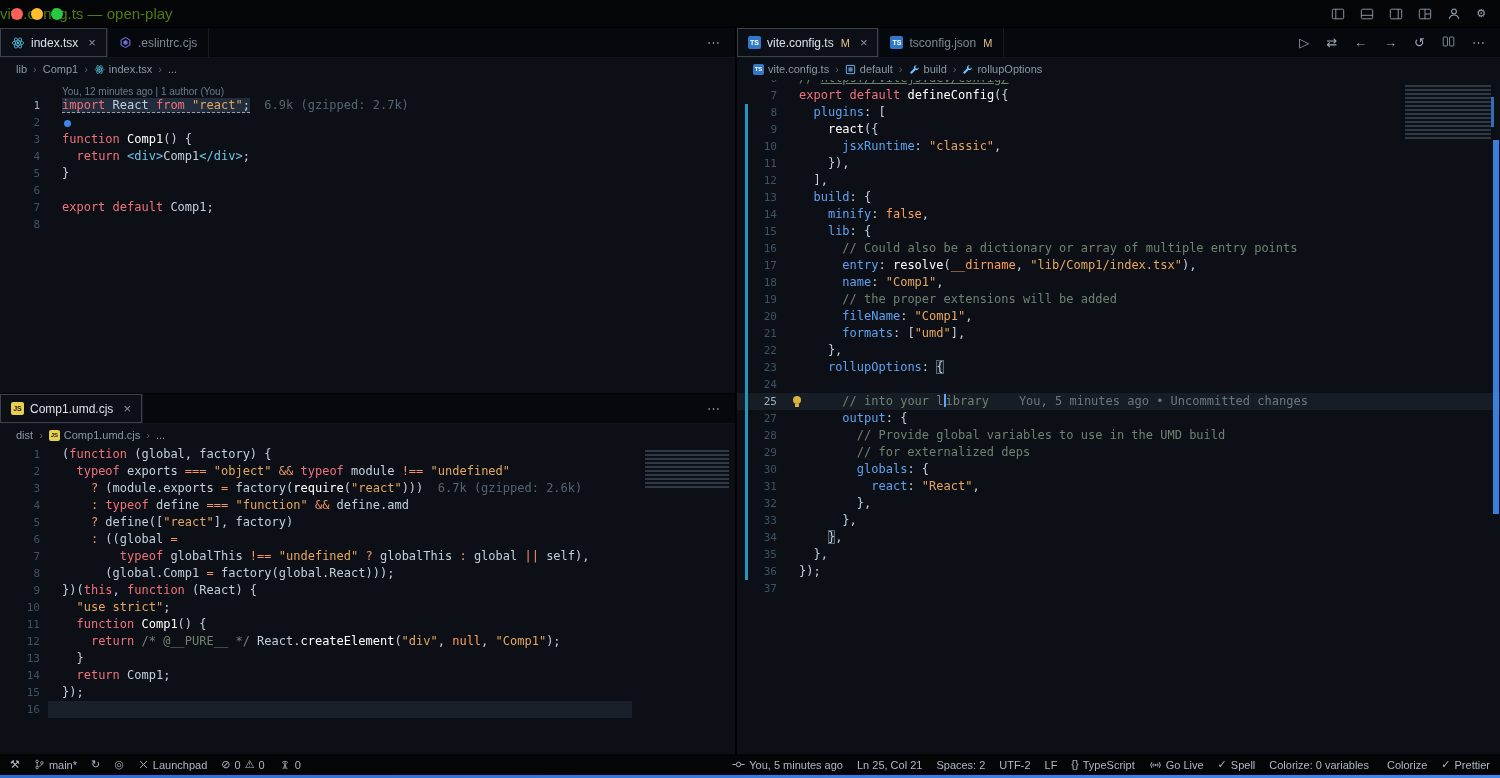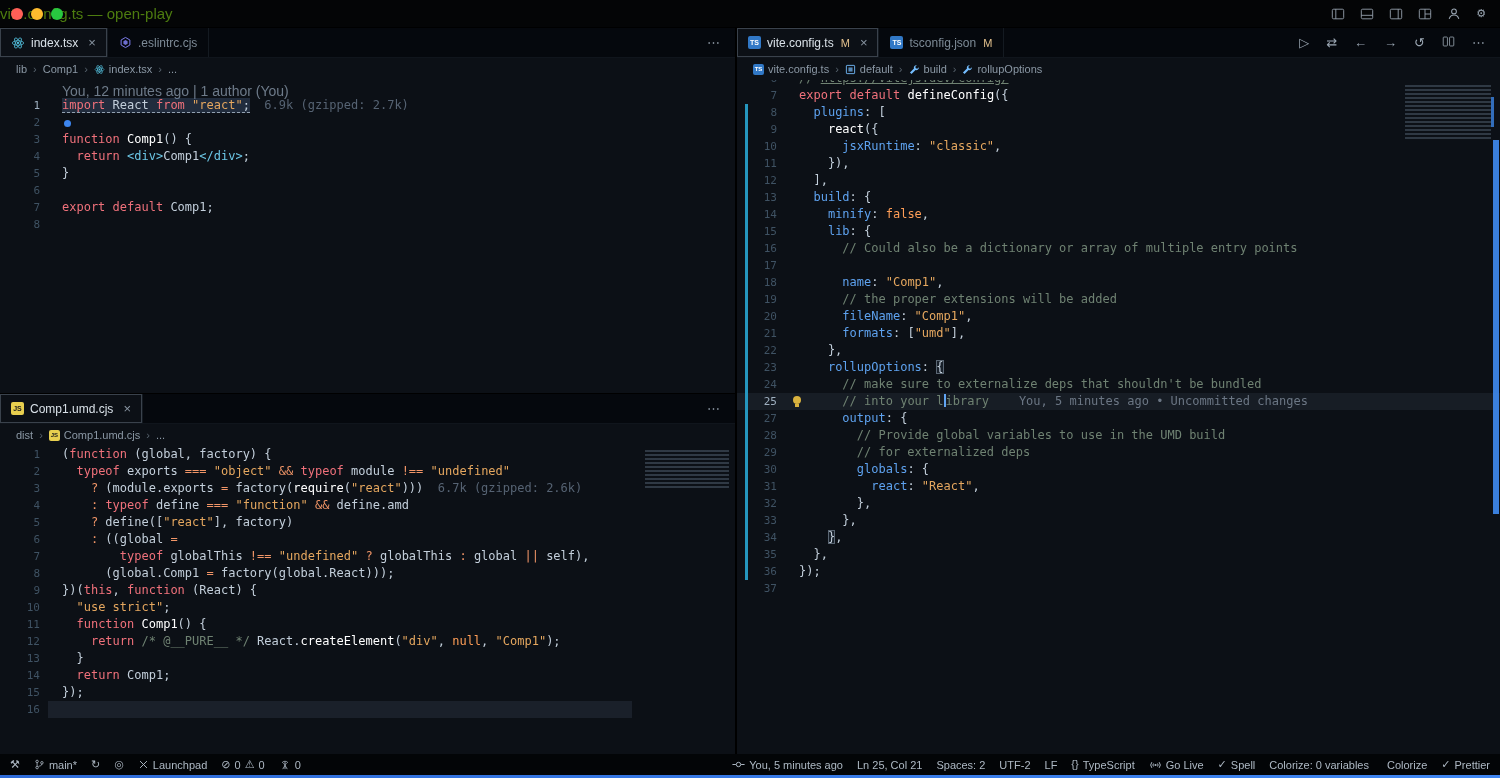--- a/index.html
+++ b/index.html
@@ -46,21 +46,21 @@
 
   
   .ezone{flex:1;position:relative;background:var(--bg);min-height:0;overflow:hidden}
   .editor{position:absolute;inset:0;font-family:"DejaVu Sans Mono",monospace;font-size:12px;line-height:17px;overflow:hidden}
   .editor.shift{top:-10px}
   .cl{display:flex;height:17px;white-space:pre;position:relative}
   .gut{flex:0 0 48px;text-align:right;padding-right:8px;color:#3f5263;position:relative;font-size:11px;line-height:17px}
   .gut.cur{color:#9fb0c0}
   .gut.bar::before{content:"";position:absolute;left:8px;top:0;bottom:0;width:3px;background:#2596be}
   .code{padding-left:14px;color:var(--fg)}
-  .code.lens{font-family:"Liberation Sans",sans-serif;font-size:14px;color:#6e7b8a;padding-top:3px}
+  .code.lens{font-family:"Liberation Sans",sans-serif;font-size:10px;color:#6e7b8a;padding-top:3px}
   .hl-row{background:rgba(125,145,175,.10)}
   .hl-rowshort::before{content:"";position:absolute;left:48px;width:584px;top:0;bottom:0;background:rgba(125,145,175,.13)}
   .inline-hl{background:rgba(90,120,165,.28);border-bottom:1px dashed #93a1b0}
   .blame{color:#6b7684;margin-left:30px}
   .blue-dot{display:inline-block;width:7px;height:7px;border-radius:50%;background:#3d86f0;margin-left:2px;vertical-align:-1px}
   .bulb{position:absolute;left:56px;top:3px;width:8px;height:8px;border-radius:50%;background:#d9b23e;cursor:pointer}
   .bulb::after{content:"";position:absolute;left:2px;top:8px;width:4px;height:3px;background:#d9b23e}
   
   .tk-d{color:#c3cfdb}
   .tk-k{color:#f0717b}
@@ -316,28 +316,28 @@
             <div class="cl"><span class="gut">7</span><span class="code"><span class="tk-k">export</span><span class="tk-d"> </span><span class="tk-k">default</span><span class="tk-d"> </span><span class="tk-f">defineConfig</span><span class="tk-d">({</span></span></div>
             <div class="cl"><span class="gut bar">8</span><span class="code"><span class="tk-d">  </span><span class="tk-p">plugins</span><span class="tk-d">: [</span></span></div>
             <div class="cl"><span class="gut bar">9</span><span class="code"><span class="tk-d">    </span><span class="tk-f">react</span><span class="tk-d">({</span></span></div>
             <div class="cl"><span class="gut bar">10</span><span class="code"><span class="tk-d">      </span><span class="tk-p">jsxRuntime</span><span class="tk-d">: </span><span class="tk-s">"classic"</span><span class="tk-d">,</span></span></div>
             <div class="cl"><span class="gut bar">11</span><span class="code"><span class="tk-d">    }),</span></span></div>
             <div class="cl"><span class="gut bar">12</span><span class="code"><span class="tk-d">  ],</span></span></div>
             <div class="cl"><span class="gut bar">13</span><span class="code"><span class="tk-d">  </span><span class="tk-p">build</span><span class="tk-d">: {</span></span></div>
             <div class="cl"><span class="gut bar">14</span><span class="code"><span class="tk-d">    </span><span class="tk-p">minify</span><span class="tk-d">: </span><span class="tk-n">false</span><span class="tk-d">,</span></span></div>
             <div class="cl"><span class="gut bar">15</span><span class="code"><span class="tk-d">    </span><span class="tk-p">lib</span><span class="tk-d">: {</span></span></div>
             <div class="cl"><span class="gut bar">16</span><span class="code"><span class="tk-d">      </span><span class="tk-c">// Could also be a dictionary or array of multiple entry points</span></span></div>
-            <div class="cl"><span class="gut bar">17</span></div>
+            <div class="cl"><span class="gut bar">17</span><span class="code"><span class="tk-d">      </span><span class="tk-p">entry</span><span class="tk-d">: </span><span class="tk-f">resolve</span><span class="tk-d">(</span><span class="tk-n">__dirname</span><span class="tk-d">, </span><span class="tk-s">"lib/Comp1/index.tsx"</span><span class="tk-d">),</span></span></div>
             <div class="cl"><span class="gut bar">18</span><span class="code"><span class="tk-d">      </span><span class="tk-p">name</span><span class="tk-d">: </span><span class="tk-s">"Comp1"</span><span class="tk-d">,</span></span></div>
             <div class="cl"><span class="gut bar">19</span><span class="code"><span class="tk-d">      </span><span class="tk-c">// the proper extensions will be added</span></span></div>
             <div class="cl"><span class="gut bar">20</span><span class="code"><span class="tk-d">      </span><span class="tk-p">fileName</span><span class="tk-d">: </span><span class="tk-s">"Comp1"</span><span class="tk-d">,</span></span></div>
             <div class="cl"><span class="gut bar">21</span><span class="code"><span class="tk-d">      </span><span class="tk-p">formats</span><span class="tk-d">: [</span><span class="tk-s">"umd"</span><span class="tk-d">],</span></span></div>
             <div class="cl"><span class="gut bar">22</span><span class="code"><span class="tk-d">    },</span></span></div>
             <div class="cl"><span class="gut bar">23</span><span class="code"><span class="tk-d">    </span><span class="tk-p">rollupOptions</span><span class="tk-d">: </span><span class="tk-b">{</span></span></div>
-            <div class="cl"><span class="gut bar">24</span><span class="code"><span class="tk-d">      </span><span class="tk-c">// make sure to externalize deps that shouldn't be bundled</span></span></div>
+            <div class="cl"><span class="gut bar">24</span></div>
             <div class="cl hl-row"><span class="gut bar cur">25</span><span class="bulb"></span><span class="code"><span class="tk-d">      </span><span class="tk-c">// into your l</span><span class="tk-caret"></span><span class="tk-c">ibrary</span><span class="blame">You, 5 minutes ago • Uncommitted changes</span></span></div>
             <div class="cl"><span class="gut bar">27</span><span class="code"><span class="tk-d">      </span><span class="tk-p">output</span><span class="tk-d">: {</span></span></div>
             <div class="cl"><span class="gut bar">28</span><span class="code"><span class="tk-d">        </span><span class="tk-c">// Provide global variables to use in the UMD build</span></span></div>
             <div class="cl"><span class="gut bar">29</span><span class="code"><span class="tk-d">        </span><span class="tk-c">// for externalized deps</span></span></div>
             <div class="cl"><span class="gut bar">30</span><span class="code"><span class="tk-d">        </span><span class="tk-p">globals</span><span class="tk-d">: {</span></span></div>
             <div class="cl"><span class="gut bar">31</span><span class="code"><span class="tk-d">          </span><span class="tk-p">react</span><span class="tk-d">: </span><span class="tk-s">"React"</span><span class="tk-d">,</span></span></div>
             <div class="cl"><span class="gut bar">32</span><span class="code"><span class="tk-d">        },</span></span></div>
             <div class="cl"><span class="gut bar">33</span><span class="code"><span class="tk-d">      },</span></span></div>
             <div class="cl"><span class="gut bar">34</span><span class="code"><span class="tk-d">    </span><span class="tk-b">}</span><span class="tk-d">,</span></span></div>
             <div class="cl"><span class="gut bar">35</span><span class="code"><span class="tk-d">  },</span></span></div>

